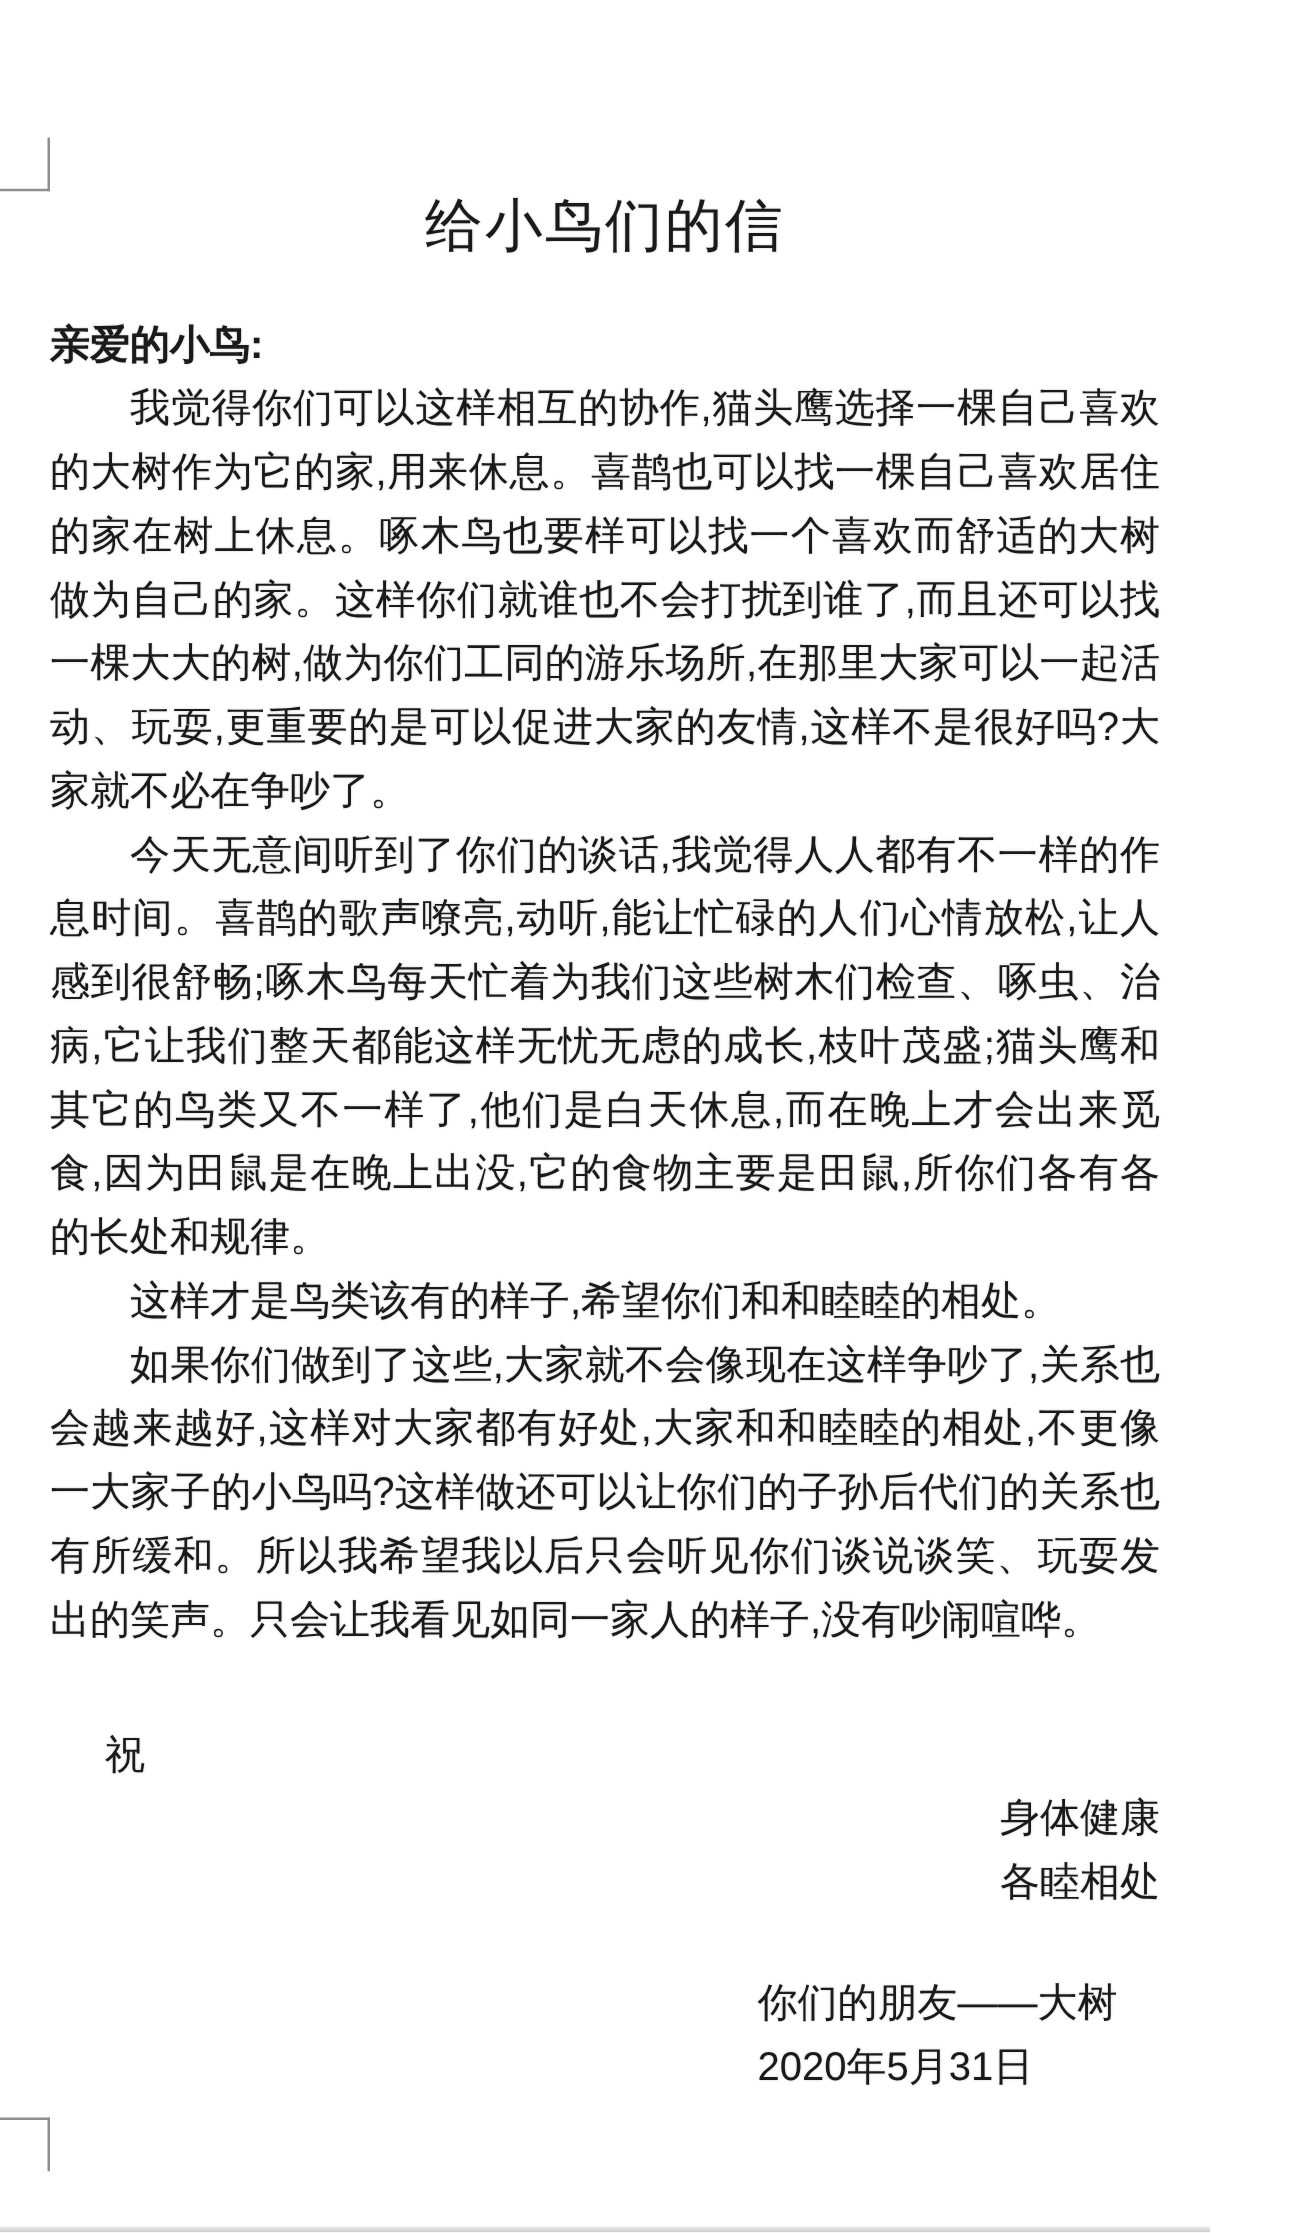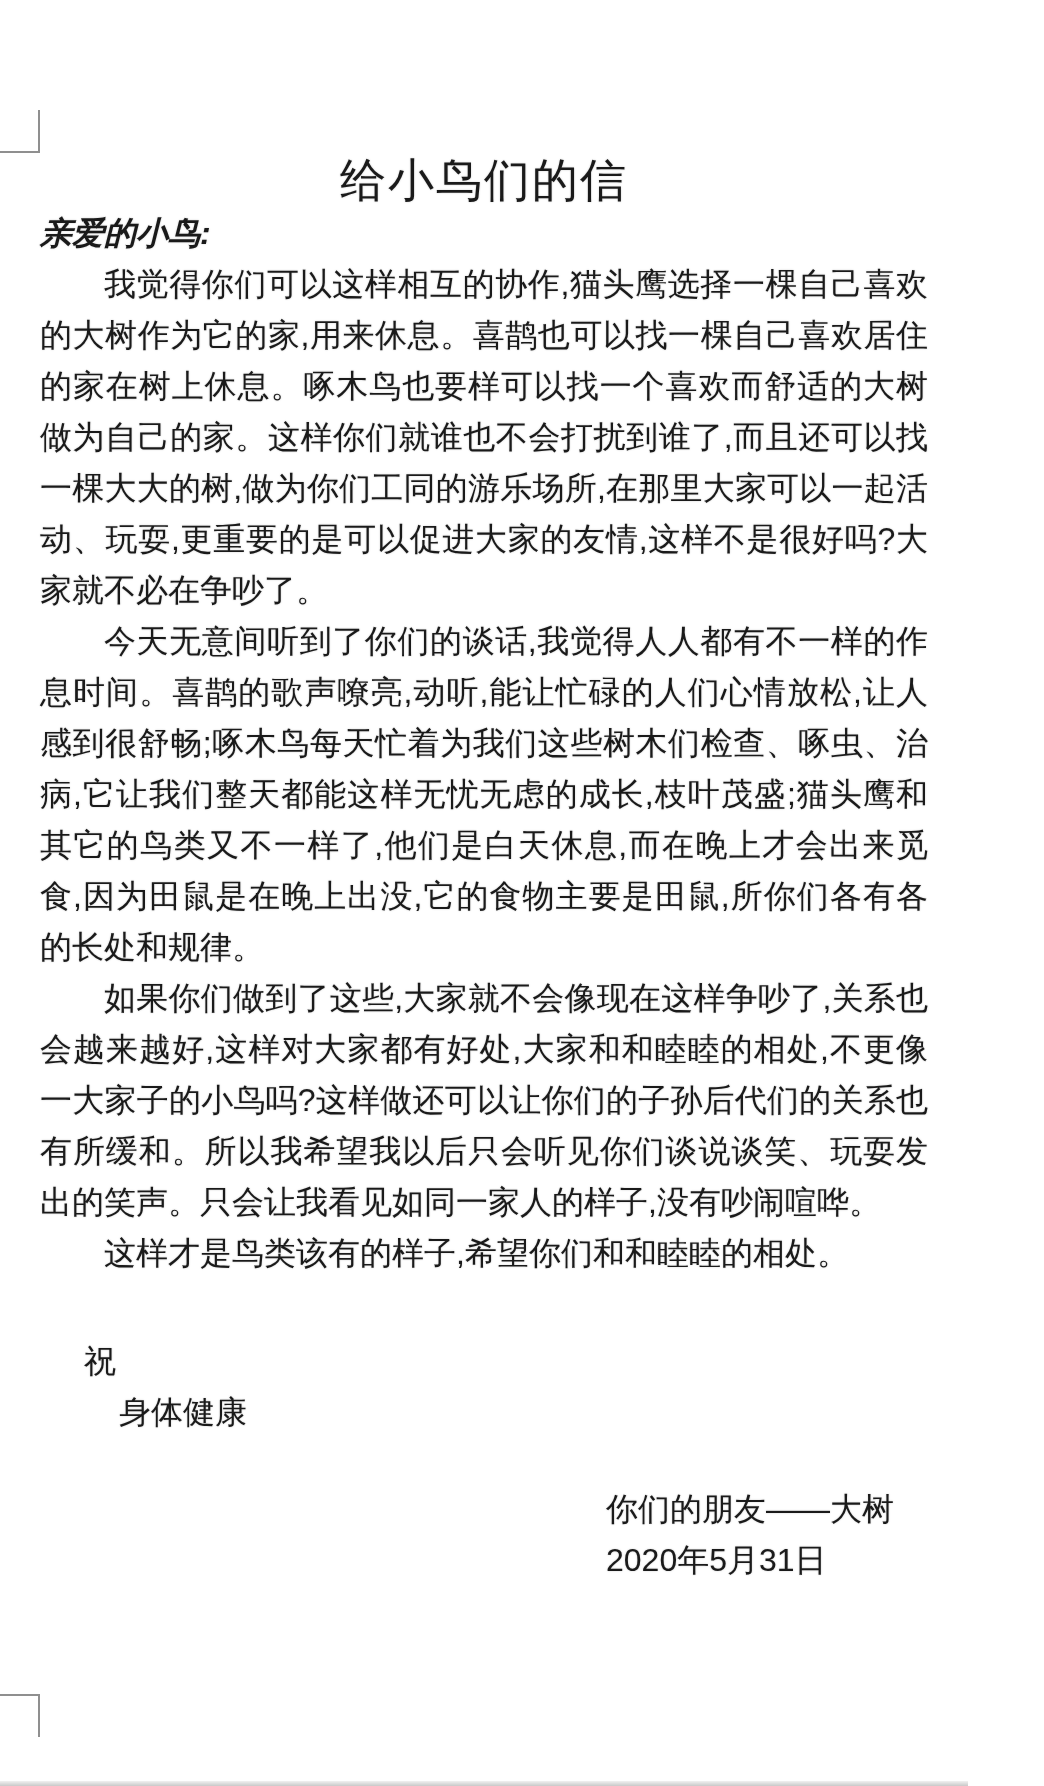--- a/index.html
+++ b/index.html
@@ -38,34 +38,35 @@
   }
   .title {
     margin-top: 152px;
     font-size: 46px;
     line-height: 56px;
     font-weight: 400;
     text-align: center;
     letter-spacing: 2px;
   }
   .salutation {
+    margin-top: 42px;
     font-weight: 700;
-    font-style: italic;
   }
   .body-text p {
     margin: 0;
     text-indent: 64px;
     text-align: justify;
   }
   .wish-lead {
     margin-top: 57px;
     text-indent: 44px;
   }
   .wish-line {
     text-indent: 79px;
+    text-align: right;
   }
   .sign-block {
     margin-top: 46px;
     margin-left: 566px;
     width: 340px;
   }
   .sign-block div { line-height: 51px; }
   .bottom-edge {
     position: absolute;
     left: 0; right: 0; bottom: 0;
@@ -89,26 +90,27 @@
 
   <div class="content">
 
     <div class="title">给小鸟们的信</div>
 
     <div class="salutation">亲爱的小鸟:</div>
 
     <div class="body-text">
       <p>我觉得你们可以这样相互的协作,猫头鹰选择一棵自己喜欢的大树作为它的家,用来休息。喜鹊也可以找一棵自己喜欢居住的家在树上休息。啄木鸟也要样可以找一个喜欢而舒适的大树做为自己的家。这样你们就谁也不会打扰到谁了,而且还可以找一棵大大的树,做为你们工同的游乐场所,在那里大家可以一起活动、玩耍,更重要的是可以促进大家的友情,这样不是很好吗?大家就不必在争吵了。</p>
       <p>今天无意间听到了你们的谈话,我觉得人人都有不一样的作息时间。喜鹊的歌声嘹亮,动听,能让忙碌的人们心情放松,让人感到很舒畅;啄木鸟每天忙着为我们这些树木们检查、啄虫、治病,它让我们整天都能这样无忧无虑的成长,枝叶茂盛;猫头鹰和其它的鸟类又不一样了,他们是白天休息,而在晚上才会出来觅食,因为田鼠是在晚上出没,它的食物主要是田鼠,所你们各有各的长处和规律。</p>
+      <p>这样才是鸟类该有的样子,希望你们和和睦睦的相处。</p>
       <p>如果你们做到了这些,大家就不会像现在这样争吵了,关系也会越来越好,这样对大家都有好处,大家和和睦睦的相处,不更像一大家子的小鸟吗?这样做还可以让你们的子孙后代们的关系也有所缓和。所以我希望我以后只会听见你们谈说谈笑、玩耍发出的笑声。只会让我看见如同一家人的样子,没有吵闹喧哗。</p>
-      <p>这样才是鸟类该有的样子,希望你们和和睦睦的相处。</p>
     </div>
 
     <div class="wish-lead">祝</div>
     <div class="wish-line">身体健康</div>
+    <div class="wish-line">各睦相处</div>
 
     <div class="sign-block">
       <div>你们的朋友——大树</div>
       <div>2020年5月31日</div>
     </div>
 
   </div>
 
   <div class="bottom-edge"></div>
 

